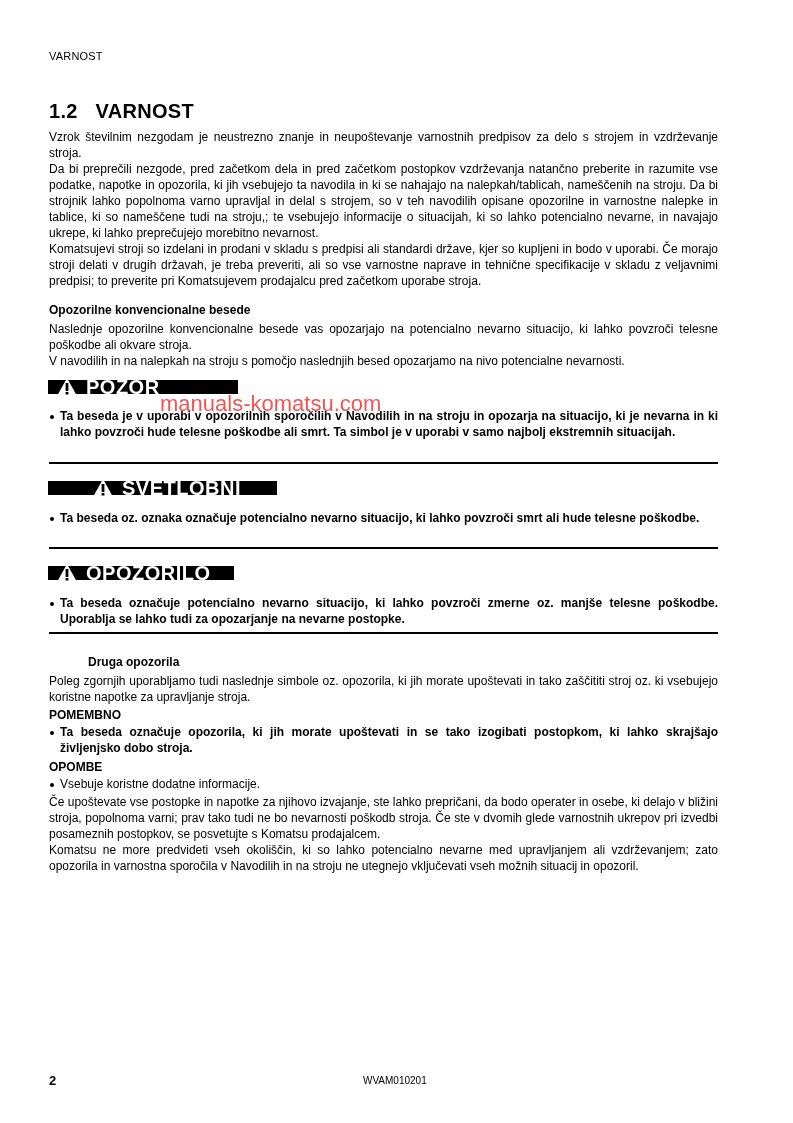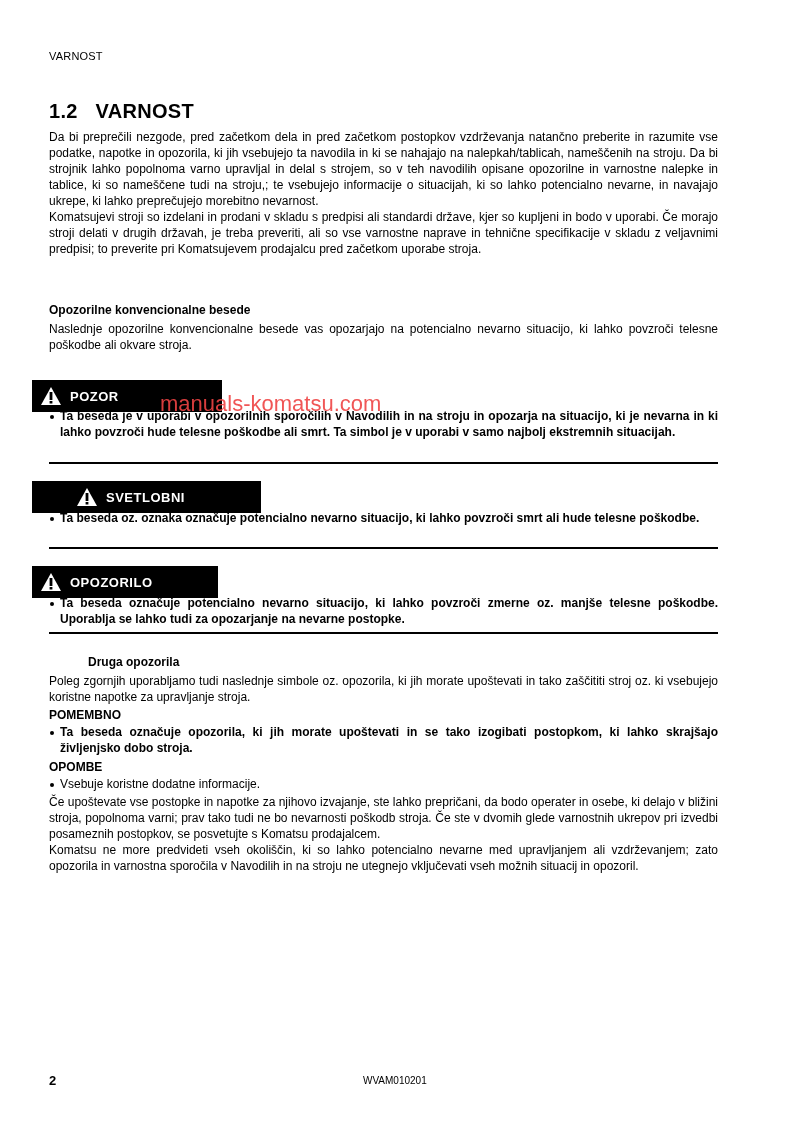--- a/index.html
+++ b/index.html
@@ -5,22 +5,22 @@
   html, body { margin: 0; padding: 0; background: #ffffff; }
   body { width: 793px; height: 1123px; position: relative; overflow: hidden;
          font-family: "Liberation Sans", sans-serif; color: #000; }
   .abs { position: absolute; }
   .running-head { left: 49px; top: 50px; font-size: 11px; letter-spacing: 0.2px; }
   .section-title { left: 49px; top: 100px; font-size: 20px; font-weight: bold; letter-spacing: 0.3px; }
   .section-title .num { margin-right: 12px; }
   .block { left: 49px; width: 669px; font-size: 12px; line-height: 16px; text-align: justify; }
   .block p { margin: 0; }
   .subhead { left: 49px; font-size: 12px; font-weight: bold; }
-  .warn-label { left: 32px; height: 32px; background: #000; color: #fff;
-                display: flex; align-items: center; font-weight: bold; font-size: 13px; letter-spacing: 0.5px; }
+  .warn-label { left: 48px; height: 14px; background: #000; color: #fff;
+                display: flex; align-items: center; font-weight: bold; font-size: 20px; letter-spacing: 0.5px; }
   .warn-label svg { margin: 0 8px 0 8px; }
   .bullet-item { left: 49px; width: 669px; font-size: 12px; line-height: 16px; text-align: justify;
                  padding-left: 11px; box-sizing: border-box; }
   .bullet-item.bold { font-weight: bold; }
   .bullet-item::before { content: ""; position: absolute; left: 1px; top: 7px; width: 4px; height: 4px;
                  border-radius: 50%; background: #000; }
   .divider { left: 49px; width: 669px; height: 2px; background: #000; }
   .watermark { left: 160px; top: 391px; font-size: 22px; color: #ef4444; opacity: 0.9; pointer-events: none; }
   .page-num { left: 49px; top: 1073px; font-size: 13px; font-weight: bold; }
   .doc-code { left: 363px; top: 1075px; font-size: 10px; }
@@ -29,27 +29,29 @@
 <body>
 
 <div class="abs running-head">VARNOST</div>
 
 <div class="abs section-title">
   <span class="num">1.2</span>
   <span>VARNOST</span>
 </div>
 
 <div class="abs block" style="top:129px;">
+  <p>Vzrok številnim nezgodam je neustrezno znanje in neupoštevanje varnostnih predpisov za delo s strojem in vzdrževanje stroja.</p>
   <p>Da bi preprečili nezgode, pred začetkom dela in pred začetkom postopkov vzdrževanja natančno preberite in razumite vse podatke, napotke in opozorila, ki jih vsebujejo ta navodila in ki se nahajajo na nalepkah/tablicah, nameščenih na stroju. Da bi strojnik lahko popolnoma varno upravljal in delal s strojem, so v teh navodilih opisane opozorilne in varnostne nalepke in tablice, ki so nameščene tudi na stroju,; te vsebujejo informacije o situacijah, ki so lahko potencialno nevarne, in navajajo ukrepe, ki lahko preprečujejo morebitno nevarnost.</p>
   <p>Komatsujevi stroji so izdelani in prodani v skladu s predpisi ali standardi države, kjer so kupljeni in bodo v uporabi. Če morajo stroji delati v drugih državah, je treba preveriti, ali so vse varnostne naprave in tehnične specifikacije v skladu z veljavnimi predpisi; to preverite pri Komatsujevem prodajalcu pred začetkom uporabe stroja.</p>
 </div>
 
 <div class="abs subhead" style="top:303px;">Opozorilne konvencionalne besede</div>
 <div class="abs block" style="top:321px;">
   <p>Naslednje opozorilne konvencionalne besede vas opozarjajo na potencialno nevarno situacijo, ki lahko povzroči telesne poškodbe ali okvare stroja.</p>
+  <p>V navodilih in na nalepkah na stroju s pomočjo naslednjih besed opozarjamo na nivo potencialne nevarnosti.</p>
 </div>
 
 <div class="abs warn-label" style="top:380px; width:190px;">
   <svg width="22" height="20" viewBox="0 0 22 20">
       <polygon points="11,1 21,19 1,19" fill="#fff"></polygon>
       <rect x="9.6" y="6" width="2.8" height="8" fill="#000"></rect>
       <rect x="9.6" y="15" width="2.8" height="2.5" fill="#000"></rect>
     </svg>
   <span>POZOR</span>
 </div>

